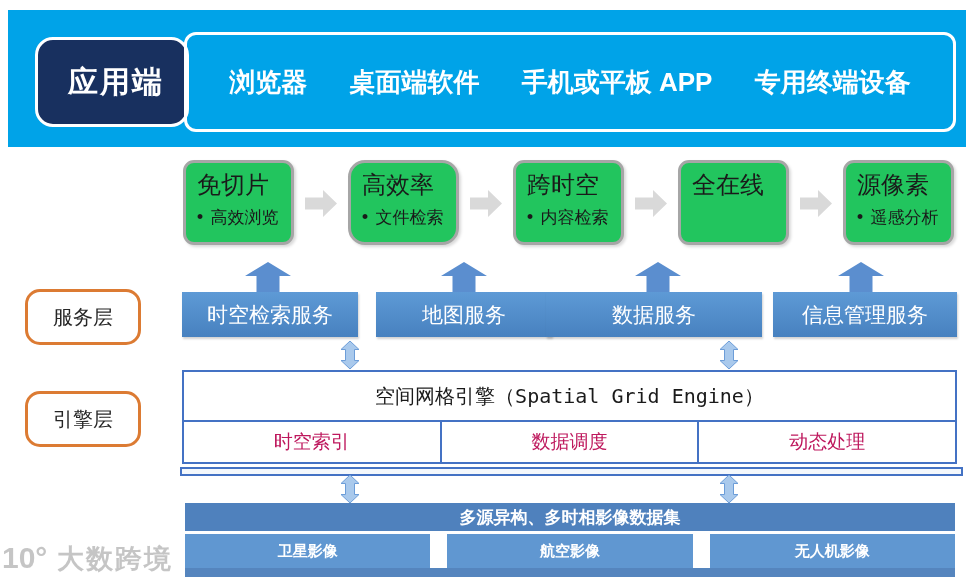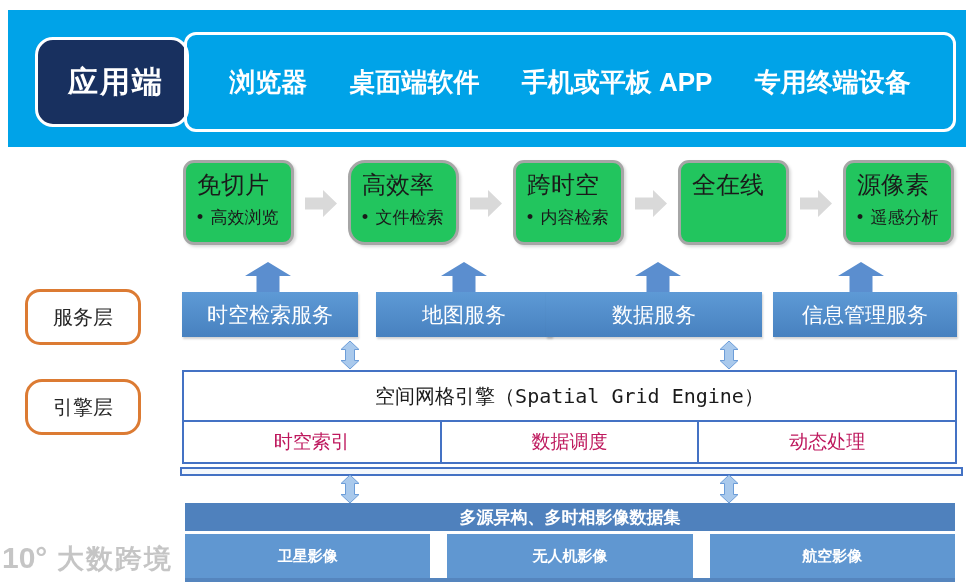--- a/index.html
+++ b/index.html
@@ -42,21 +42,21 @@
   .engine-cells{flex:1;display:flex;border-top:2px solid #4472C4;}
   .engine-cells .cell{flex:1;display:flex;align-items:center;justify-content:center;font-size:19px;color:#be185d;}
   .engine-cells .cell + .cell{border-left:2px solid #4472C4;}
   .strip{position:absolute;left:180px;top:467px;width:779px;height:5px;background:#F4F8FC;
          border:2px solid #4472C4;box-sizing:content-box;}
 
   
   .datalayer{position:absolute;left:185px;top:503px;width:770px;}
   .data-header{height:28px;background:#4F81BD;color:#fff;display:flex;align-items:center;justify-content:center;
                font-family:"Liberation Sans","DejaVu Sans",sans-serif;font-weight:bold;font-size:17px;}
-  .data-cells{margin-top:3px;height:44px;display:flex;gap:17px;background:#fff;}
+  .data-cells{margin-top:3px;height:34px;display:flex;gap:17px;background:#fff;}
   .data-cells .dcell{flex:1;background:#6097D1;color:#fff;display:flex;align-items:center;justify-content:center;
                font-family:"Liberation Sans","DejaVu Sans",sans-serif;font-weight:bold;font-size:15px;}
   .data-strip{height:9px;background:#5585BE;}
 
   
   .watermark{position:absolute;left:2px;top:541px;z-index:6;color:rgba(150,150,150,0.55);
              font-family:Liberation Sans, sans-serif;font-weight:bold;font-size:27px;
              letter-spacing:2px;white-space:nowrap;}
   .watermark .lg{font-size:30px;letter-spacing:0;}
 </style>
@@ -69,21 +69,21 @@
     <div class="app-label">应用端</div>
     <div class="clients">
       <span>浏览器</span>
       <span>桌面端软件</span>
       <span>手机或平板 APP</span>
       <span>专用终端设备</span>
     </div>
   </div>
 
   <div class="olabel" style="top:289px;">服务层</div>
-  <div class="olabel" style="top:379px;border-radius:17px;">引擎层</div>
+  <div class="olabel" style="top:391px;">引擎层</div>
 
   <div class="appbox" style="left:183px;">
     <div class="t">免切片</div>
     <div class="b">• 高效浏览</div>
   </div>
   <div class="appbox" style="left:348px;border-radius:17px;">
     <div class="t">高效率</div>
     <div class="b">• 文件检索</div>
   </div>
   <div class="appbox" style="left:513px;">
@@ -150,22 +150,22 @@
       <path d="M9 0 L18 8.5 L13.5 8.5 L13.5 19.5 L18 19.5 L9 28 L0 19.5 L4.5 19.5 L4.5 8.5 L0 8.5 Z" fill="#A9C9EC" stroke="#6C9DD8" stroke-width="1"></path>
     </svg>
   <svg class="arrow" style="left:720px;top:475px;" width="18" height="28">
       <path d="M9 0 L18 8.5 L13.5 8.5 L13.5 19.5 L18 19.5 L9 28 L0 19.5 L4.5 19.5 L4.5 8.5 L0 8.5 Z" fill="#A9C9EC" stroke="#6C9DD8" stroke-width="1"></path>
     </svg>
 
   <div class="datalayer">
     <div class="data-header">多源异构、多时相影像数据集</div>
     <div class="data-cells">
       <div class="dcell">卫星影像</div>
+      <div class="dcell">航空影像</div>
       <div class="dcell">无人机影像</div>
-      <div class="dcell">航空影像</div>
     </div>
     <div class="data-strip"></div>
   </div>
 
   <div class="watermark">
     <span class="lg">10°</span>
     <span>大数跨境</span>
   </div>
 
 </div>

